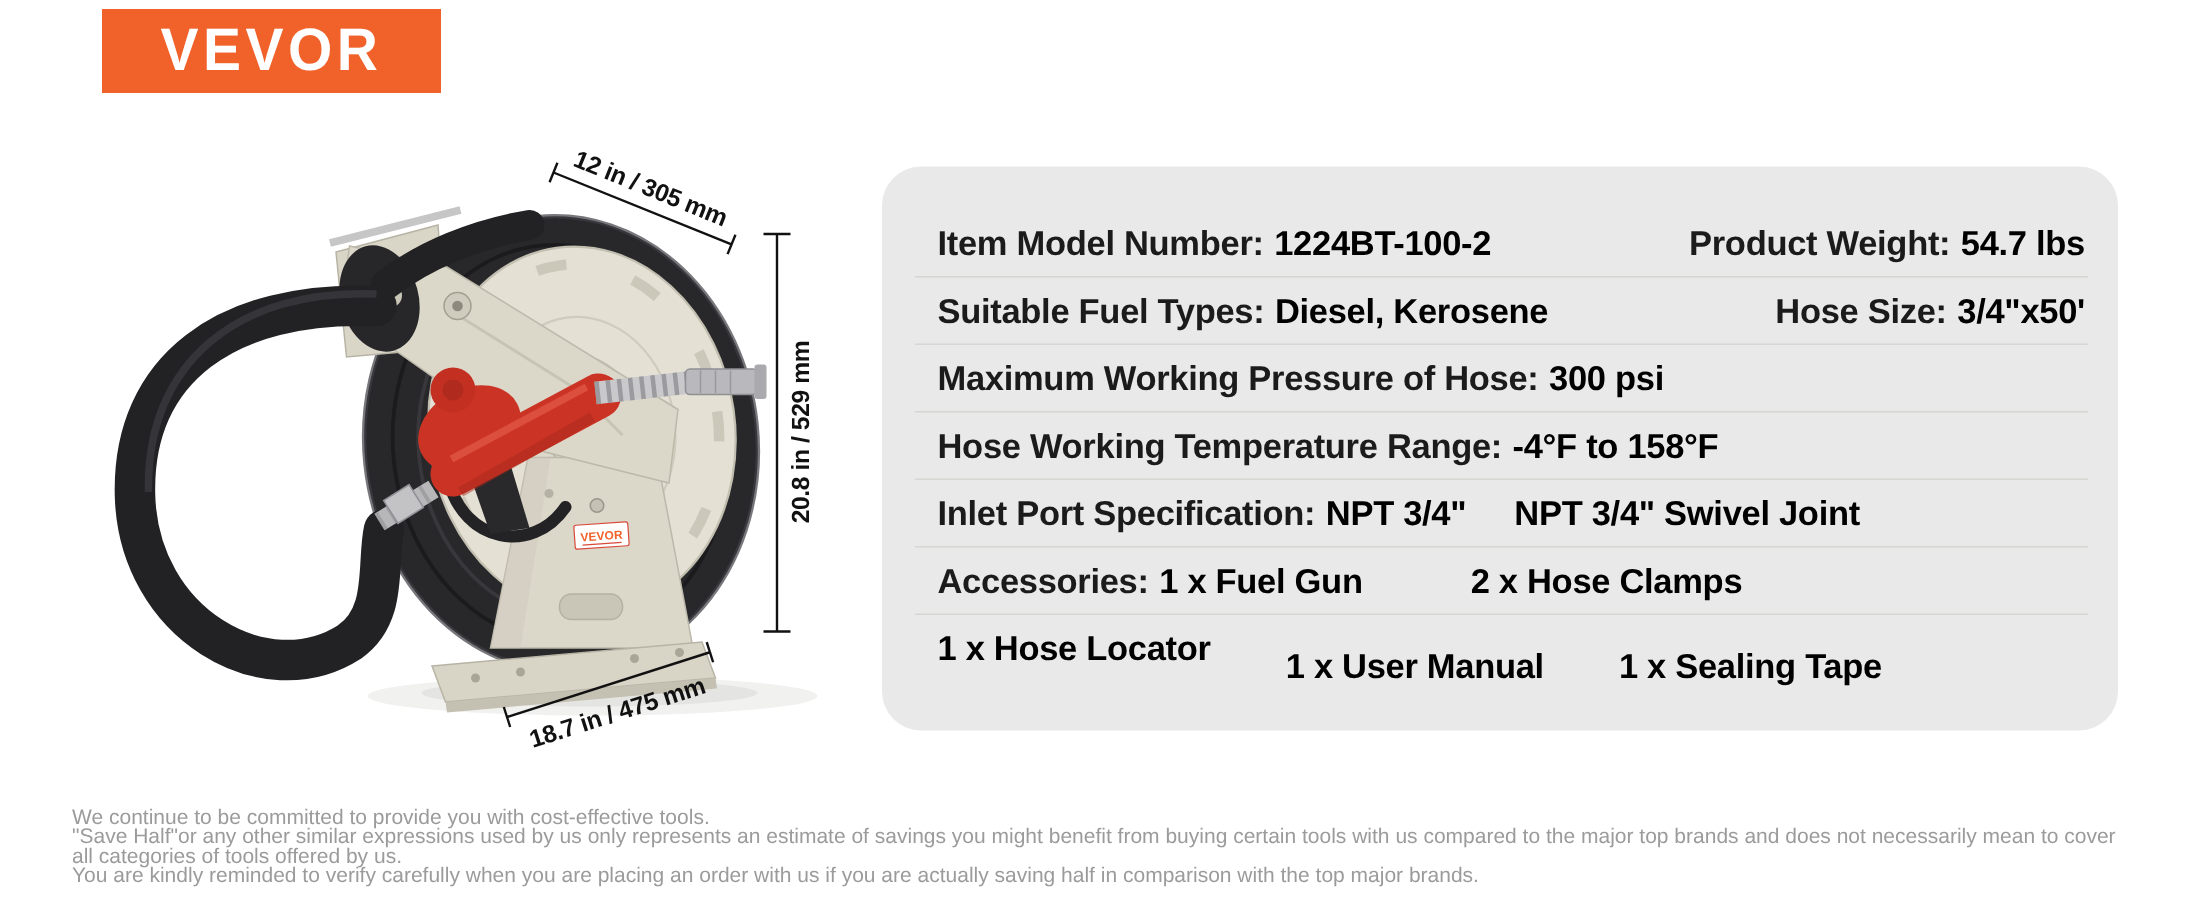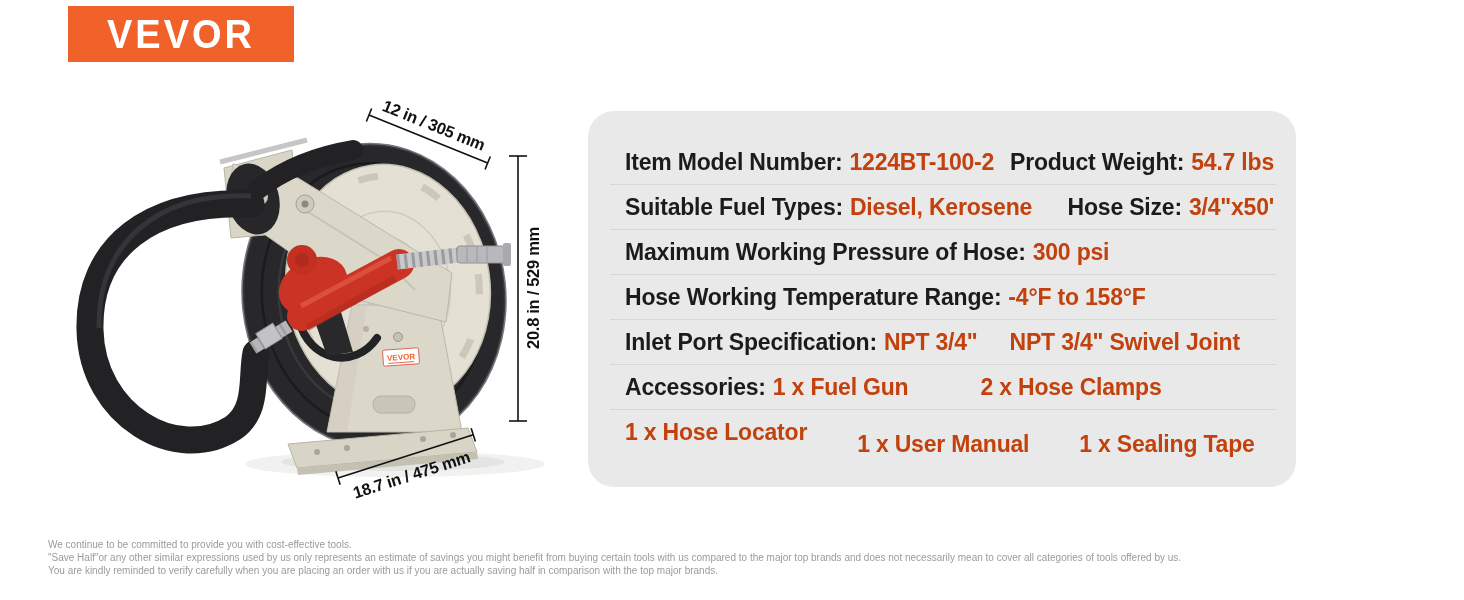--- a/index.html
+++ b/index.html
@@ -16,43 +16,43 @@
   .logo span{
     color:#ffffff;font-size:38px;font-weight:800;letter-spacing:3px;
     transform:scaleY(1.05);
   }
   
   .product{position:absolute;left:55px;top:90px;width:520px;height:420px;}
   .product svg{display:block;width:100%;height:100%;}
   .dim-text{font-weight:bold;font-size:16.5px;fill:#111111;letter-spacing:-0.3px;}
   
   .panel{
-    position:absolute;left:588px;top:111px;width:708px;height:376px;
+    position:absolute;left:588px;top:111px;width:824px;height:376px;
     background:#e9e9e9;border-radius:26px;
     padding:29px 20px 0 22px;box-sizing:border-box;
   }
   .row{
     display:flex;align-items:center;height:44px;
     border-bottom:1px solid #d7d6d3;
     padding-left:15px;
     font-size:23px;font-weight:bold;letter-spacing:-0.2px;
     white-space:nowrap;
   }
   .row.last{border-bottom:none;}
   .row.cols{justify-content:space-between;padding-right:2px;}
   .cell{display:flex;align-items:center;}
   .k{color:#1b1b1b;margin-right:7px;}
-  .v{color:#c2410c;}
+  .v{color:#000000;}
   .gap32{margin-left:32px;}
   .gap50{margin-left:50px;margin-top:24px;}
   .gap72{margin-left:72px;}
   
   .footer{
     position:absolute;left:48px;top:538px;width:1380px;
-    color:#9b9b9b;font-size:10px;line-height:13px;
+    color:#9b9b9b;font-size:14px;line-height:13px;
   }
 </style>
 </head>
 <body>
 
 <div class="logo">
   <span>VEVOR</span>
 </div>
 
 <div class="product">

